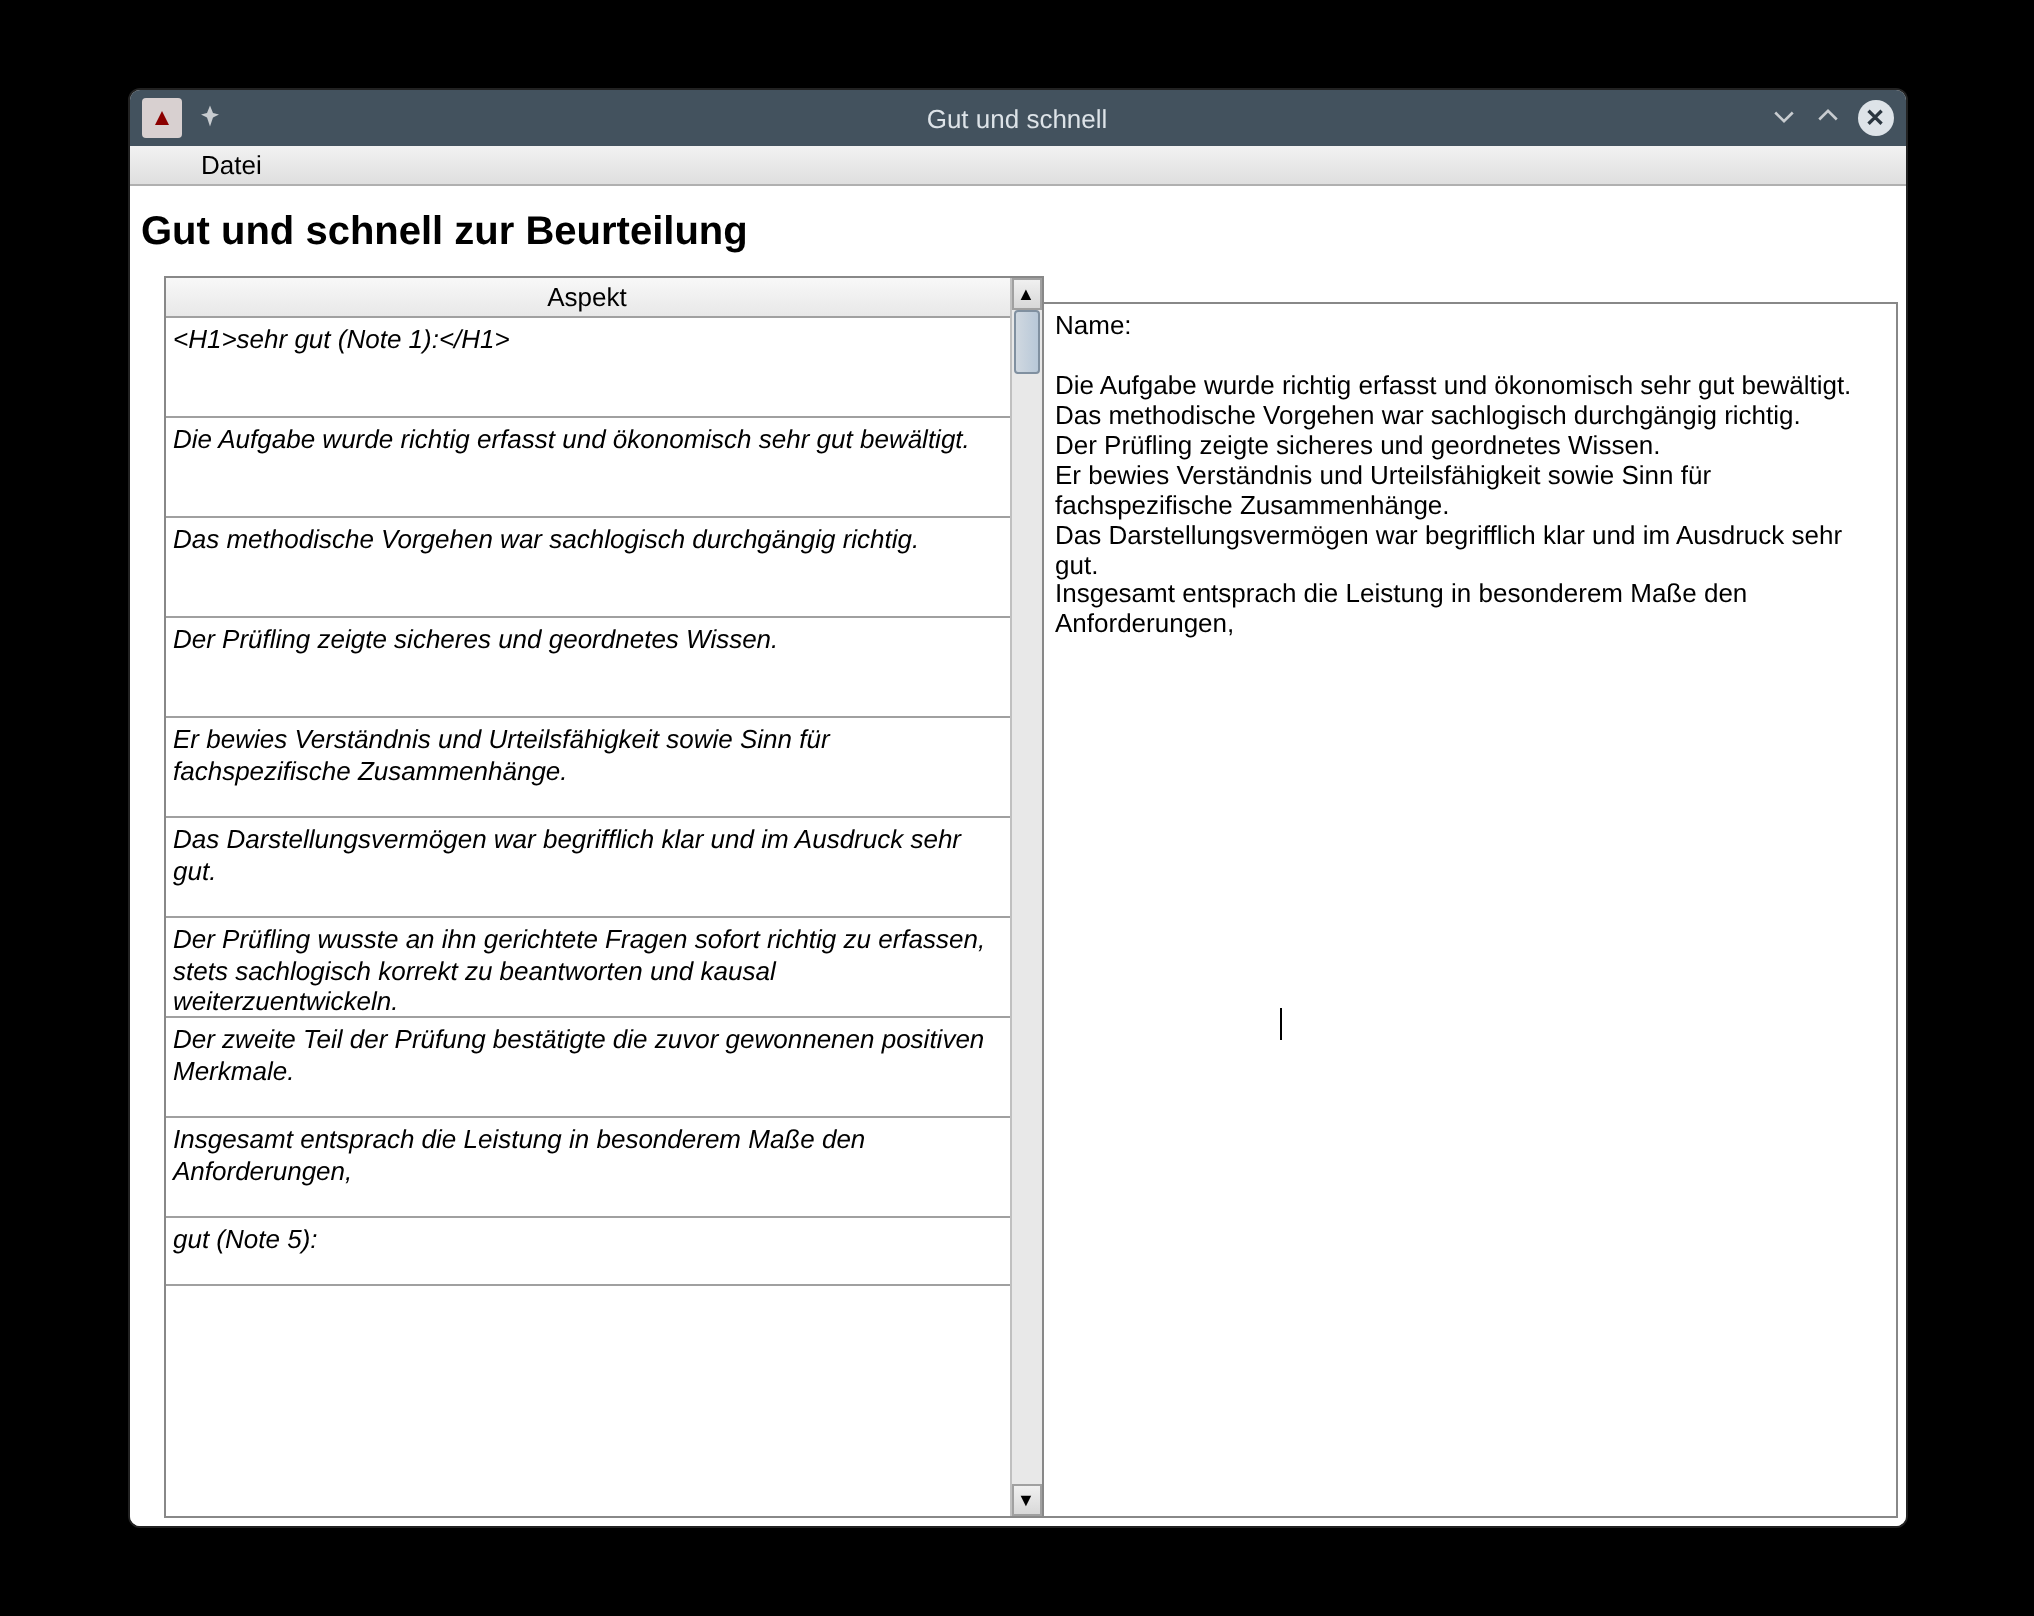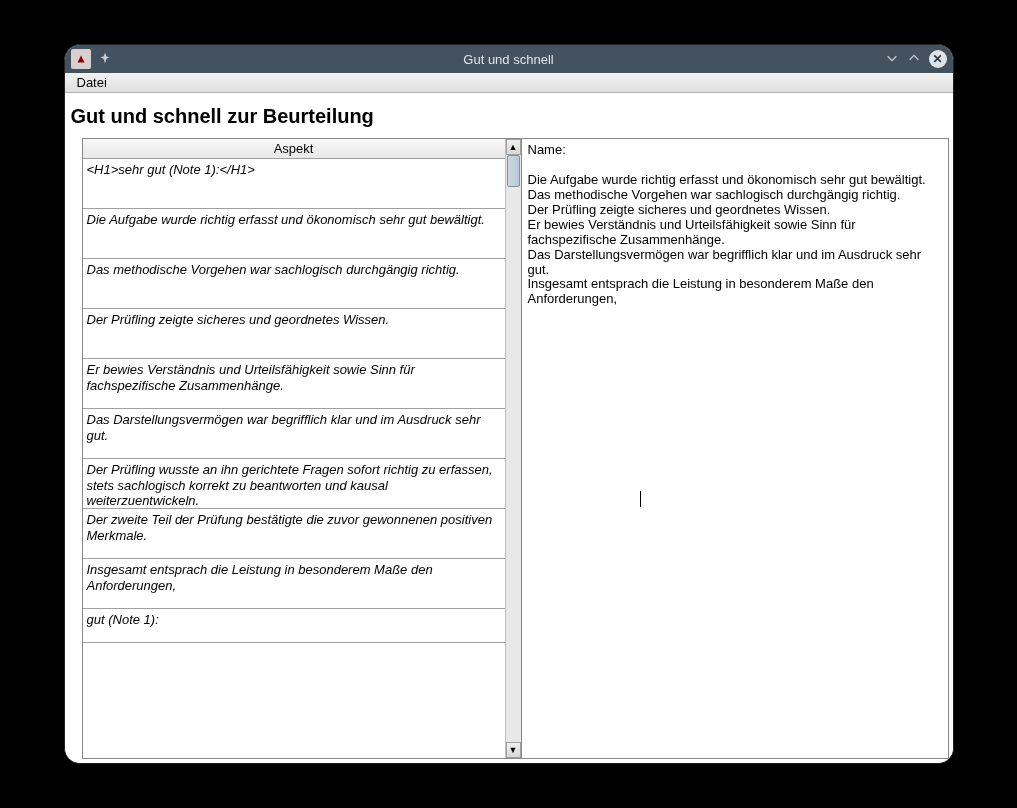--- a/index.html
+++ b/index.html
@@ -15,21 +15,21 @@
       height: 808px;
       display: flex;
       align-items: center;
       justify-content: center;
     }
     .window {
       width: 890px;
       height: 720px;
       background: #e8e8e8;
       border: 1px solid #222;
-      border-radius: 16px;
+      border-radius: 6px;
       overflow: hidden;
       box-shadow: 0 0 30px rgba(0,0,0,0.8);
       display: flex;
       flex-direction: column;
     }
     .titlebar {
       background: #43525e;
       height: 28px;
       display: flex;
       align-items: center;
@@ -85,20 +85,21 @@
     }
     .menubar {
       background: linear-gradient(#f2f2f2, #dfdfdf);
       border-bottom: 1px solid #b0b0b0;
       padding: 2px 6px;
       font-size: 13px;
     }
     .menubar-item {
       padding: 2px 6px;
       cursor: pointer;
+      margin-left: 24px;
     }
     .content {
       flex: 1;
       background: #ffffff;
       display: flex;
       flex-direction: column;
       overflow: hidden;
     }
     .heading {
       font-size: 20px;
@@ -185,20 +186,21 @@
       cursor: pointer;
     }
     .right-panel {
       flex: 1;
       border: 1px solid #888;
       border-left: none;
       padding: 4px 6px;
       font-size: 13px;
       line-height: 1.15;
       position: relative;
+      margin-top: 13px;
     }
     .right-panel p {
       margin: 0;
     }
     .text-cursor {
       position: absolute;
       left: 118px;
       top: 352px;
       width: 1px;
       height: 16px;
@@ -246,21 +248,21 @@
           <div class="table-body">
             <div class="table-row">&lt;H1&gt;sehr gut (Note 1):&lt;/H1&gt;</div>
             <div class="table-row">Die Aufgabe wurde richtig erfasst und ökonomisch sehr gut bewältigt.</div>
             <div class="table-row">Das methodische Vorgehen war sachlogisch durchgängig richtig.</div>
             <div class="table-row">Der Prüfling zeigte sicheres und geordnetes Wissen.</div>
             <div class="table-row">Er bewies Verständnis und Urteilsfähigkeit sowie Sinn für fachspezifische Zusammenhänge.</div>
             <div class="table-row">Das Darstellungsvermögen war begrifflich klar und im Ausdruck sehr gut.</div>
             <div class="table-row">Der Prüfling wusste an ihn gerichtete Fragen sofort  richtig zu erfassen, stets sachlogisch korrekt zu beantworten und kausal weiterzuentwickeln.</div>
             <div class="table-row">Der zweite Teil der Prüfung bestätigte die zuvor gewonnenen positiven Merkmale.</div>
             <div class="table-row">Insgesamt entsprach die Leistung in besonderem Maße den Anforderungen,</div>
-            <div class="table-row">gut (Note 1):</div>
+            <div class="table-row">gut (Note 5):</div>
           </div>
         </div>
         <div class="scrollbar">
           <div class="scroll-up">▲</div>
           <div class="scroll-thumb"></div>
           <div class="scroll-down">▼</div>
         </div>
       </div>
 
       <div class="right-panel">

